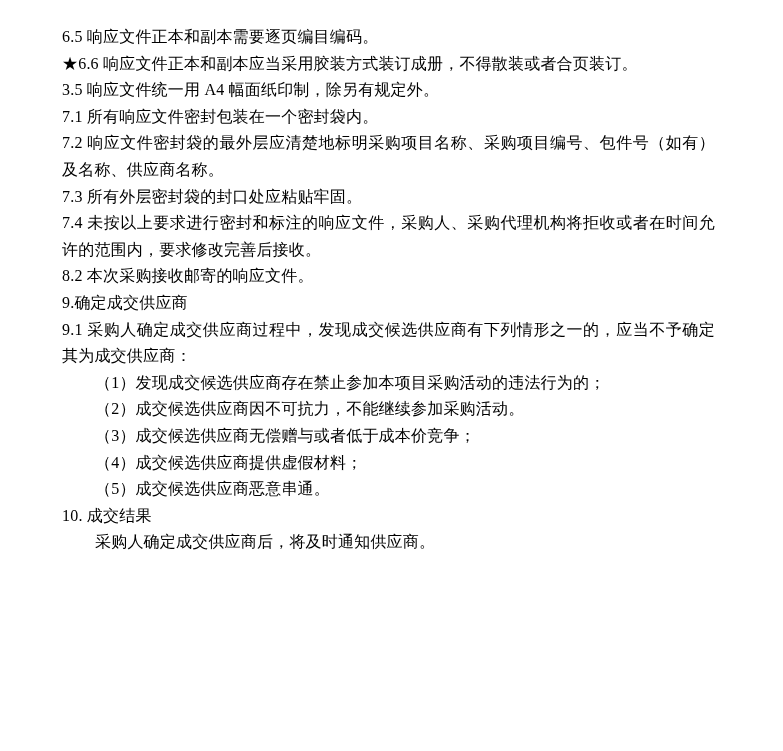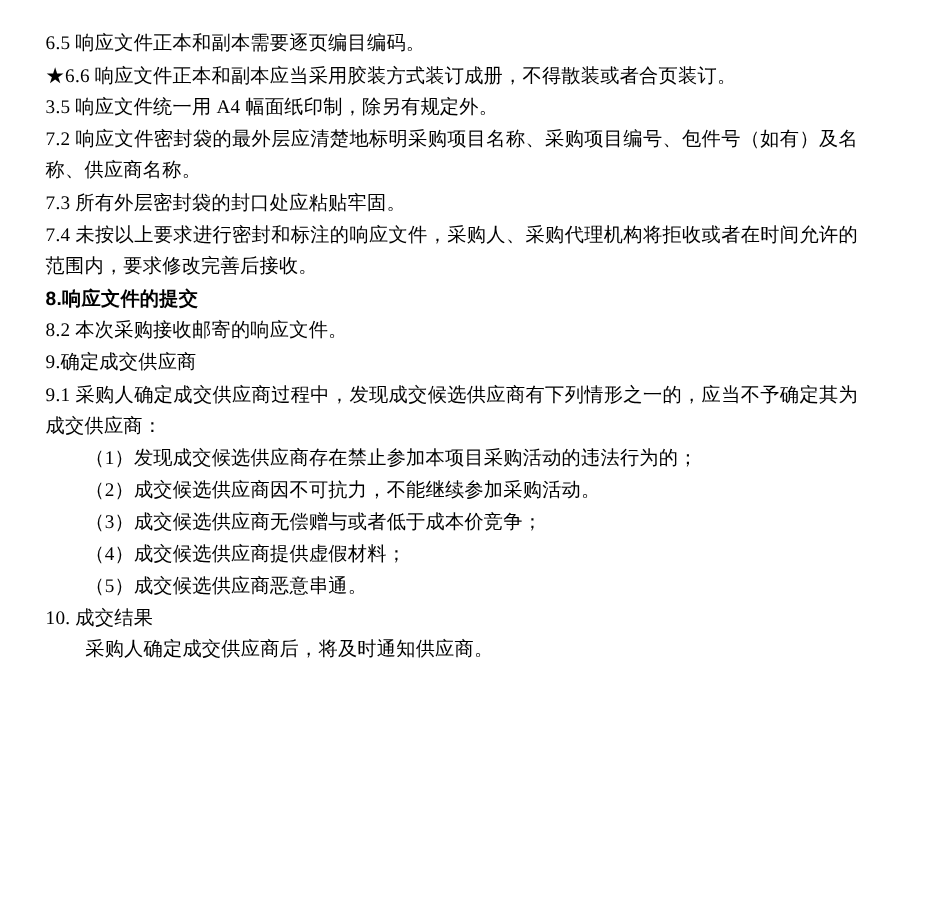--- a/index.html
+++ b/index.html
@@ -11,21 +11,21 @@
     width: 783px;
     height: 751px;
     overflow: hidden;
     color: #000000;
     font-family: "Liberation Serif", "DejaVu Serif", serif;
   }
   .doc-page {
     box-sizing: border-box;
     width: 783px;
     height: 751px;
-    padding: 24px 68px 0 38px;
+    padding: 24px 68px 0 62px;
     background: #ffffff;
   }
   .doc-page p {
     margin: 0;
     font-size: 16px;
     line-height: 26.6px;
     text-align: justify;
     letter-spacing: 0.2px;
   }
   .clause-heading {
@@ -48,24 +48,24 @@
     text-indent: 33px;
   }
 </style>
 </head>
 <body>
 
 <div class="doc-page">
   <p>6.5 响应文件正本和副本需要逐页编目编码。</p>
   <p>★6.6 响应文件正本和副本应当采用胶装方式装订成册，不得散装或者合页装订。</p>
   <p>3.5 响应文件统一用 A4 幅面纸印制，除另有规定外。</p>
+  <p>7.1 所有响应文件密封包装在一个密封袋内。</p>
   <p>7.2 响应文件密封袋的最外层应清楚地标明采购项目名称、采购项目编号、包件号（如有）及名称、供应商名称。</p>
   <p>7.3 所有外层密封袋的封口处应粘贴牢固。</p>
   <p>7.4 未按以上要求进行密封和标注的响应文件，采购人、采购代理机构将拒收或者在时间允许的范围内，要求修改完善后接收。</p>
-  <p class="clause-heading">8.响应文件的提交</p>
   <p>8.2 本次采购接收邮寄的响应文件。</p>
   <p>9.确定成交供应商</p>
   <p>9.1 采购人确定成交供应商过程中，发现成交候选供应商有下列情形之一的，应当不予确定其为成交供应商：</p>
   <p class="list-item">（1）发现成交候选供应商存在禁止参加本项目采购活动的违法行为的；</p>
   <p class="list-item">（2）成交候选供应商因不可抗力，不能继续参加采购活动。</p>
   <p class="list-item">（3）成交候选供应商无偿赠与或者低于成本价竞争；</p>
   <p class="list-item">（4）成交候选供应商提供虚假材料；</p>
   <p class="list-item">（5）成交候选供应商恶意串通。</p>
   <p>10. 成交结果</p>
   <p class="first-line-indent">采购人确定成交供应商后，将及时通知供应商。</p>

